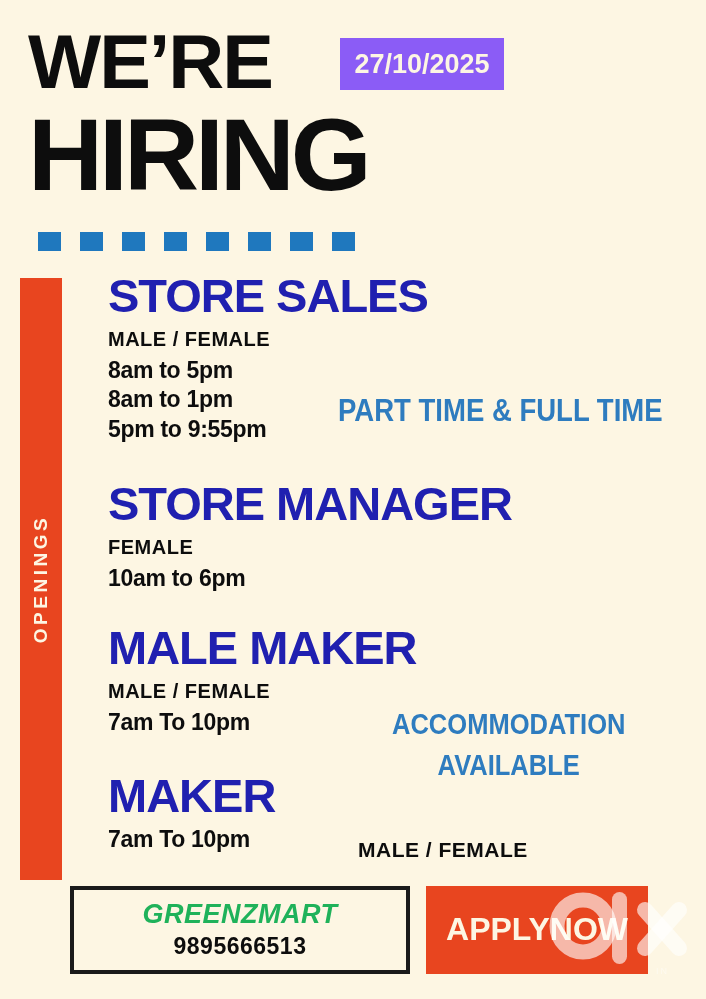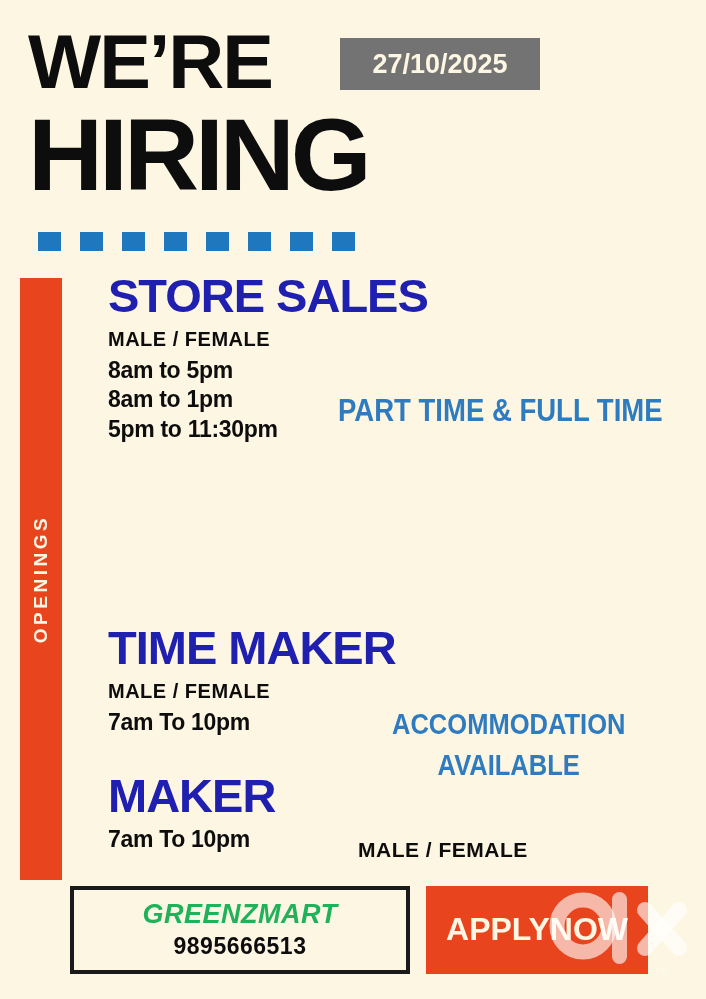--- a/index.html
+++ b/index.html
@@ -38,23 +38,23 @@
   .hdr-hiring {
     top: 104px;
     font-size: 102px;
     letter-spacing: -4px;
   }
 
   .date-badge {
     position: absolute;
     left: 340px;
     top: 38px;
-    width: 200px;
+    width: 164px;
     height: 52px;
-    background: #737373;
+    background: #8b5cf6;
     display: flex;
     align-items: center;
     justify-content: center;
   }
   .date-badge span {
     color: #FDF6E3;
     font-size: 27px;
     font-weight: 700;
     letter-spacing: 0px;
     white-space: nowrap;
@@ -271,26 +271,31 @@
     <div class="vtext">OPENINGS</div>
   </div>
 
   <div class="jobs">
 
     <div class="job" id="job-0">
       <div class="job-title">STORE SALES</div>
       <div class="job-gender">MALE / FEMALE</div>
       <div class="job-time" style="white-space:pre;">8am to 5pm
 8am to 1pm
-5pm to 11:30pm</div>
+5pm to 9:55pm</div>
     </div>
 
+    <div class="job" id="job-1">
+      <div class="job-title">STORE MANAGER</div>
+      <div class="job-gender">FEMALE</div>
+      <div class="job-time" style="white-space:pre;">10am to 6pm</div>
+    </div>
 
     <div class="job" id="job-2">
-      <div class="job-title">TIME MAKER</div>
+      <div class="job-title">MALE MAKER</div>
       <div class="job-gender">MALE / FEMALE</div>
       <div class="job-time" style="white-space:pre;">7am To 10pm</div>
     </div>
 
     <div class="job" id="job-3">
       <div class="job-title">MAKER</div>
       <div class="job-time" style="white-space:pre;">7am To 10pm</div>
     </div>
 
   </div>

